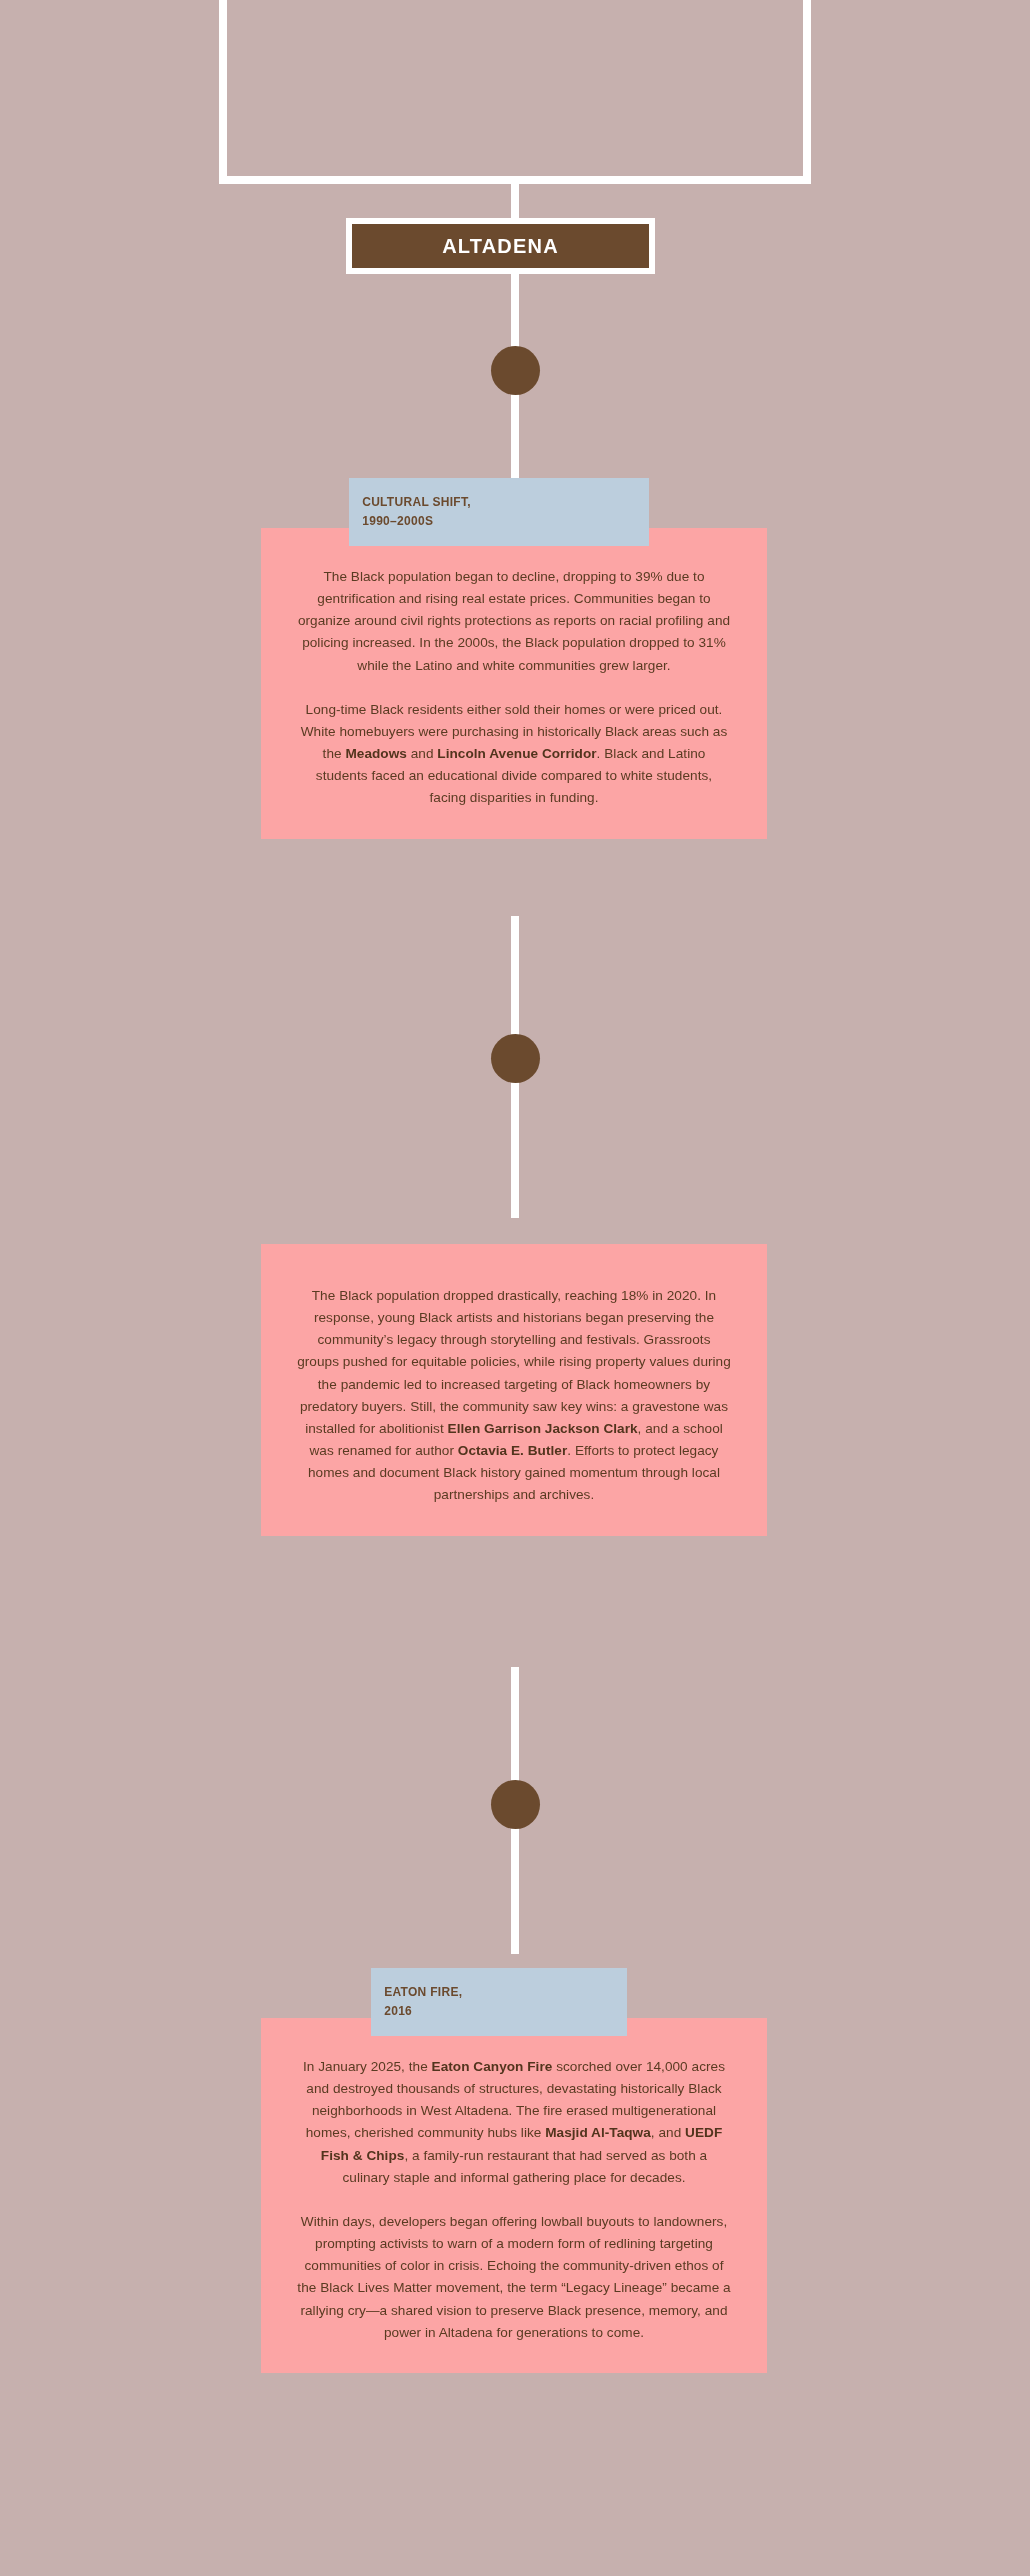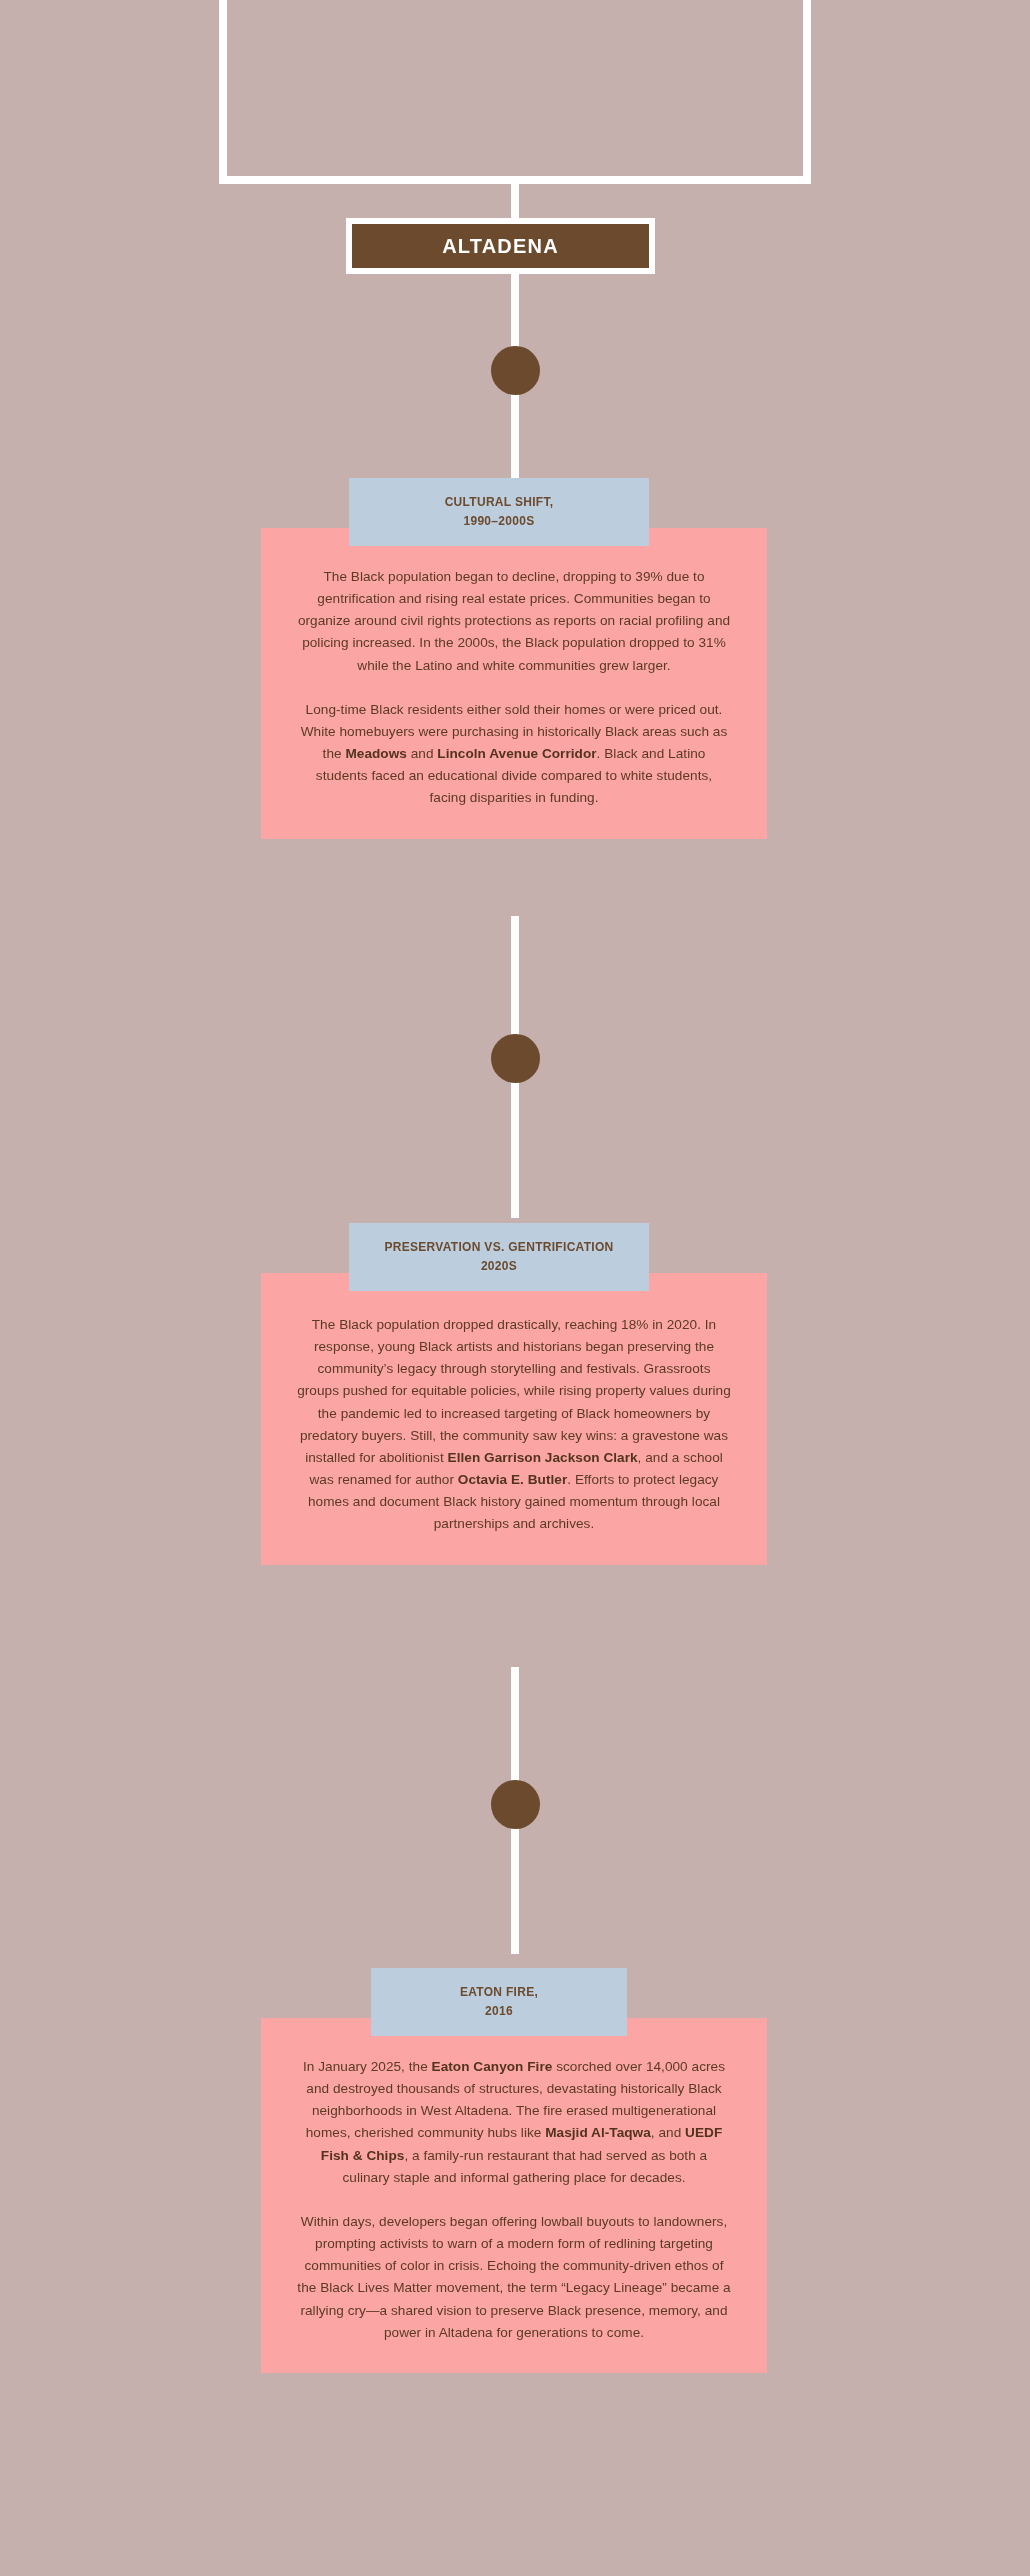--- a/index.html
+++ b/index.html
@@ -86,21 +86,21 @@
   .node-1 { top:346px;  }
   .node-2 { top:1034px; }
   .node-3 { top:1780px; }
 
   
   .badge {
     position:absolute;
     background:#bccedd;
     display:flex;
     flex-direction:column;
-    align-items:center;
+    align-items:flex-start;
     justify-content:center;
     padding:8.8px 13.2px;
     z-index:3;
   }
   .badge-line {
     color:#6b4a2e;
     font-size:12px;
     font-weight:bold;
     letter-spacing:0.3px;
     line-height:1.55;
@@ -114,21 +114,21 @@
   
   .card {
     position:absolute;
     background:#fca5a5;
     left:261px;
     width:506px;
     padding:32px 35px 29px 35px;
     z-index:2;
   }
   .card-1 { top:528px;  }
-  .card-2 { top:1273px; }
+  .card-2 { top:1244px; }
   .card-3 { top:2018px; }
 
   .card-1 { padding-top:38px; }
   .card-2 { padding-top:41px; }
   .card-3 { padding-top:38px; }
 
   .para {
     color:#5a3b22;
     font-size:13.6px;
     line-height:1.63;
@@ -162,24 +162,20 @@
 
   <div class="badge badge-1">
     <div class="badge-line">CULTURAL SHIFT,</div>
     <div class="badge-line">1990–2000S</div>
   </div>
   <div class="card card-1">
       <div class="para"><span>The Black population began to decline, dropping to 39% due to gentrification and rising real estate prices. Communities began to organize around civil rights protections as reports on racial profiling and policing increased. In the 2000s, the Black population dropped to 31% while the Latino and white communities grew larger.</span></div>
       <div class="para"><span>Long-time Black residents either sold their homes or were priced out. White homebuyers were purchasing in historically Black areas such as the </span><b>Meadows</b><span> and </span><b>Lincoln Avenue Corridor</b><span>. Black and Latino students faced an educational divide compared to white students, facing disparities in funding.</span></div>
     </div>
 
-  <div class="badge badge-2">
-    <div class="badge-line">PRESERVATION VS. GENTRIFICATION</div>
-    <div class="badge-line">2020S</div>
-  </div>
   <div class="card card-2">
       <div class="para"><span>The Black population dropped drastically, reaching 18% in 2020. In response, young Black artists and historians began preserving the community’s legacy through storytelling and festivals. Grassroots groups pushed for equitable policies, while rising property values during the pandemic led to increased targeting of Black homeowners by predatory buyers. Still, the community saw key wins: a gravestone was installed for abolitionist </span><b>Ellen Garrison Jackson Clark</b><span>, and a school was renamed for author </span><b>Octavia E. Butler</b><span>. Efforts to protect legacy homes and document Black history gained momentum through local partnerships and archives.</span></div>
     </div>
 
   <div class="badge badge-3">
     <div class="badge-line">EATON FIRE,</div>
     <div class="badge-line">2016</div>
   </div>
   <div class="card card-3">
       <div class="para"><span>In January 2025, the </span><b>Eaton Canyon Fire</b><span> scorched over 14,000 acres and destroyed thousands of structures, devastating historically Black neighborhoods in West Altadena. The fire erased multigenerational homes, cherished community hubs like </span><b>Masjid Al-Taqwa</b><span>, and </span><b>UEDF Fish &amp; Chips</b><span>, a family-run restaurant that had served as both a culinary staple and informal gathering place for decades.</span></div>

